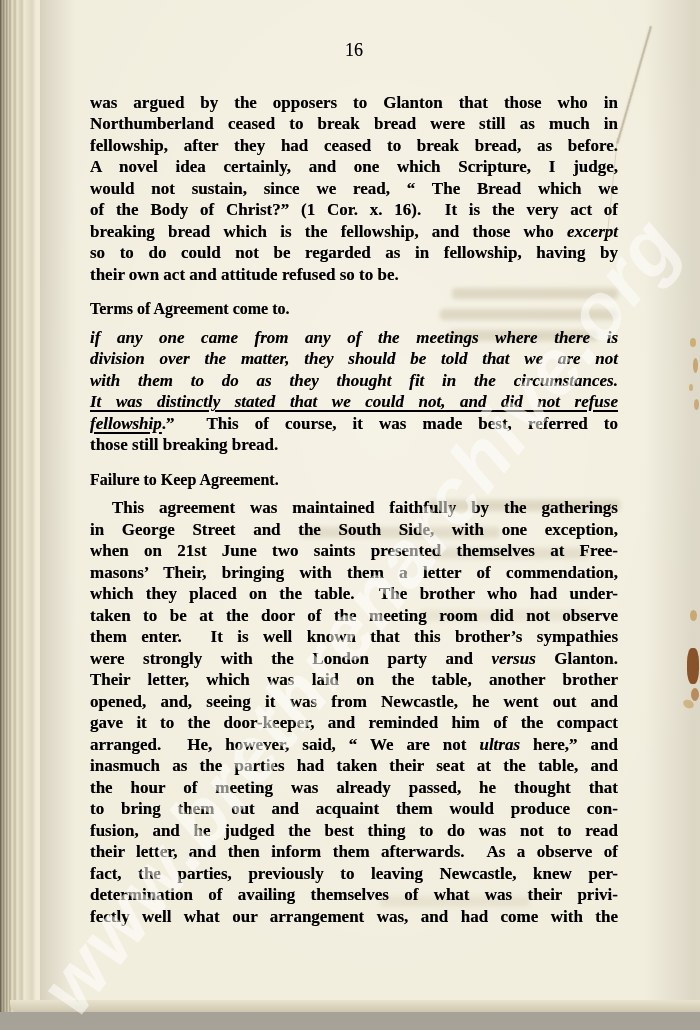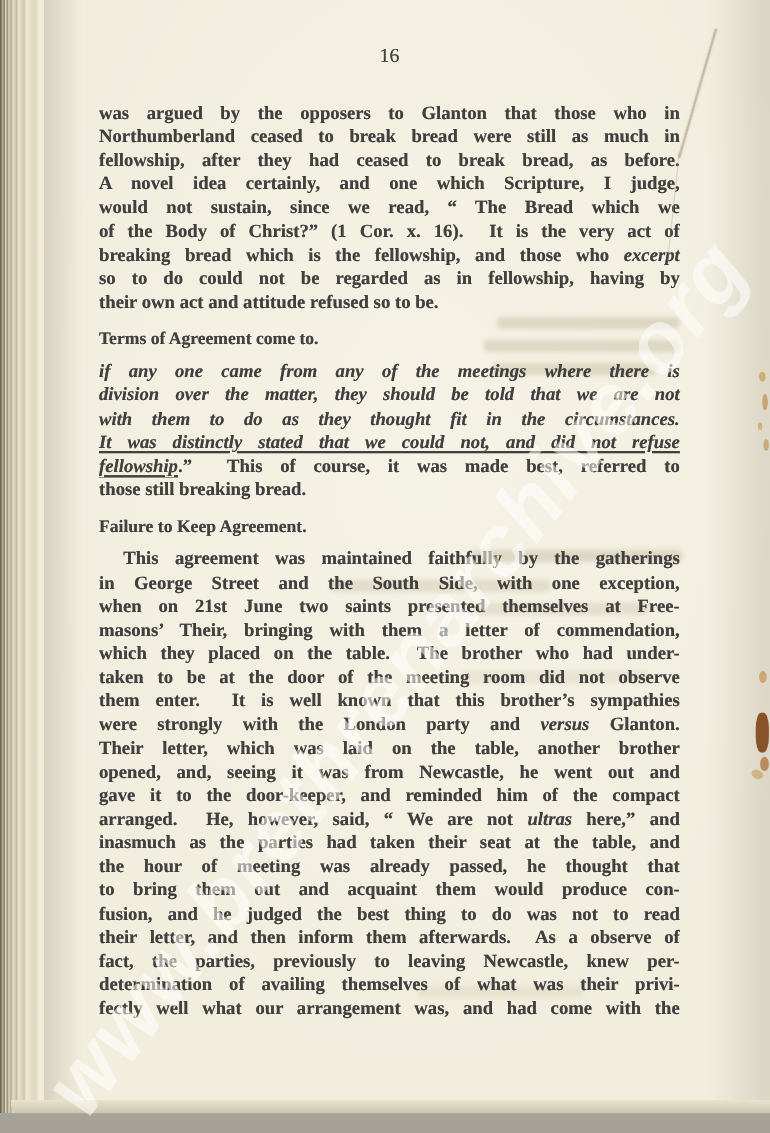--- a/index.html
+++ b/index.html
@@ -34,21 +34,21 @@
       #ece5cf 17px,#d0c9b0 22px,#efe9d4 24px,#ddd6bf 32px,#f1ebd8 36px,
       rgba(242,238,222,0) 46px);
   }
   .spine-shadow{
     position:absolute;left:40px;top:0;width:36px;height:1012px;
     background:linear-gradient(90deg,rgba(120,110,85,0.22),rgba(120,110,85,0));
   }
   
   .text-col{
     position:absolute;left:90px;top:40px;width:528px;z-index:3;
-    color:#404040;
+    color:#000000;
     font-size:17px;line-height:21.5px;
     text-shadow:0 0 0.4px rgba(38,34,28,0.6);
   }
   .pagenum{text-align:center;font-size:18px;margin-bottom:30px;}
   .heading{font-weight:bold;font-size:16px;margin:13px 0 7px 0;}
   .para{margin:0;}
   .line{white-space:pre-wrap;font-weight:bold;}
   .line.j{text-align:justify;text-align-last:justify;}
   .line.ind{padding-left:22px;}
   .i{font-style:italic;}

